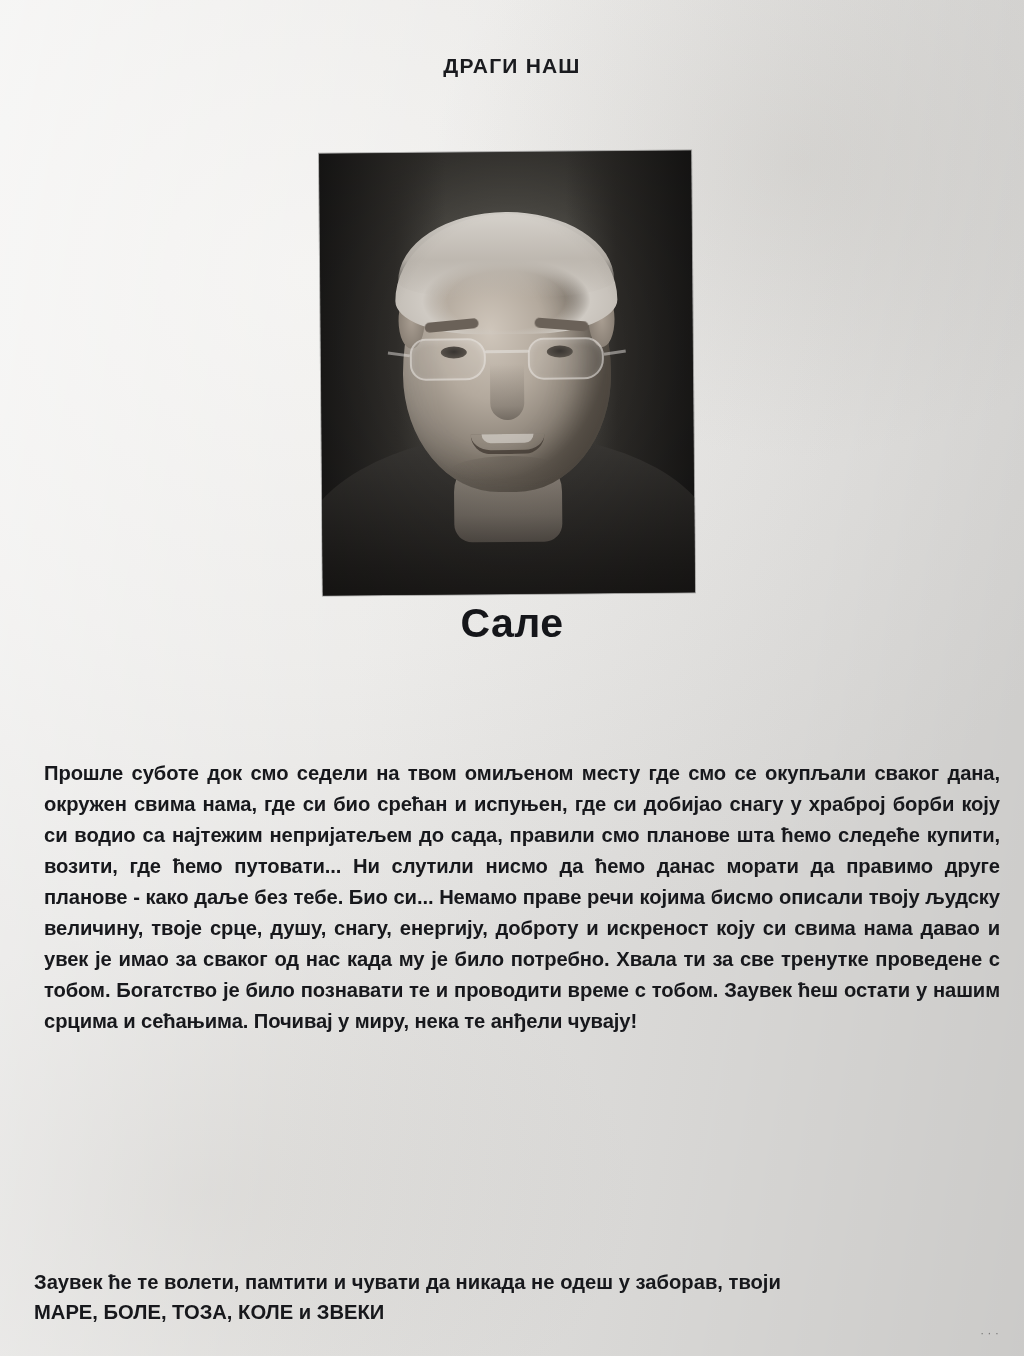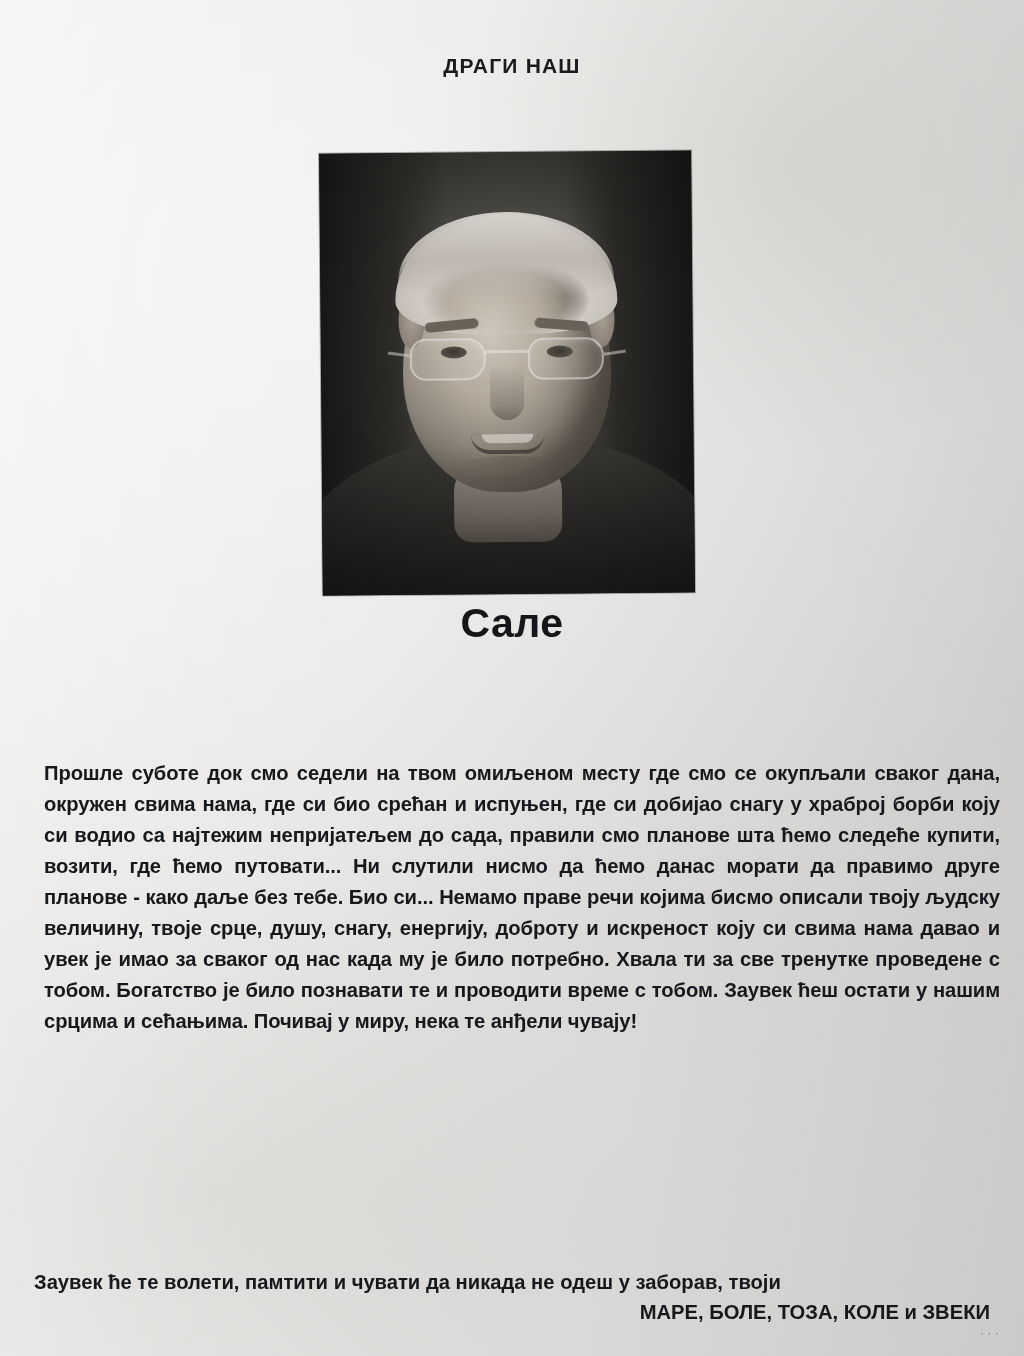--- a/index.html
+++ b/index.html
@@ -238,21 +238,21 @@
     top: 1252px;
     left: 34px;
     width: 956px;
     z-index: 4;
     font-size: 20.2px;
     line-height: 30px;
     font-weight: 700;
     color: #17181c;
     margin-top: 15px;
   }
-  .signoff .names { display: block; text-align: right; }
+  .signoff .names { display: block; }
 
   .corner-mark {
     position: absolute;
     right: 22px;
     bottom: 16px;
     z-index: 4;
     font-size: 13px;
     color: rgba(60,60,60,0.55);
     letter-spacing: 3px;
   }

